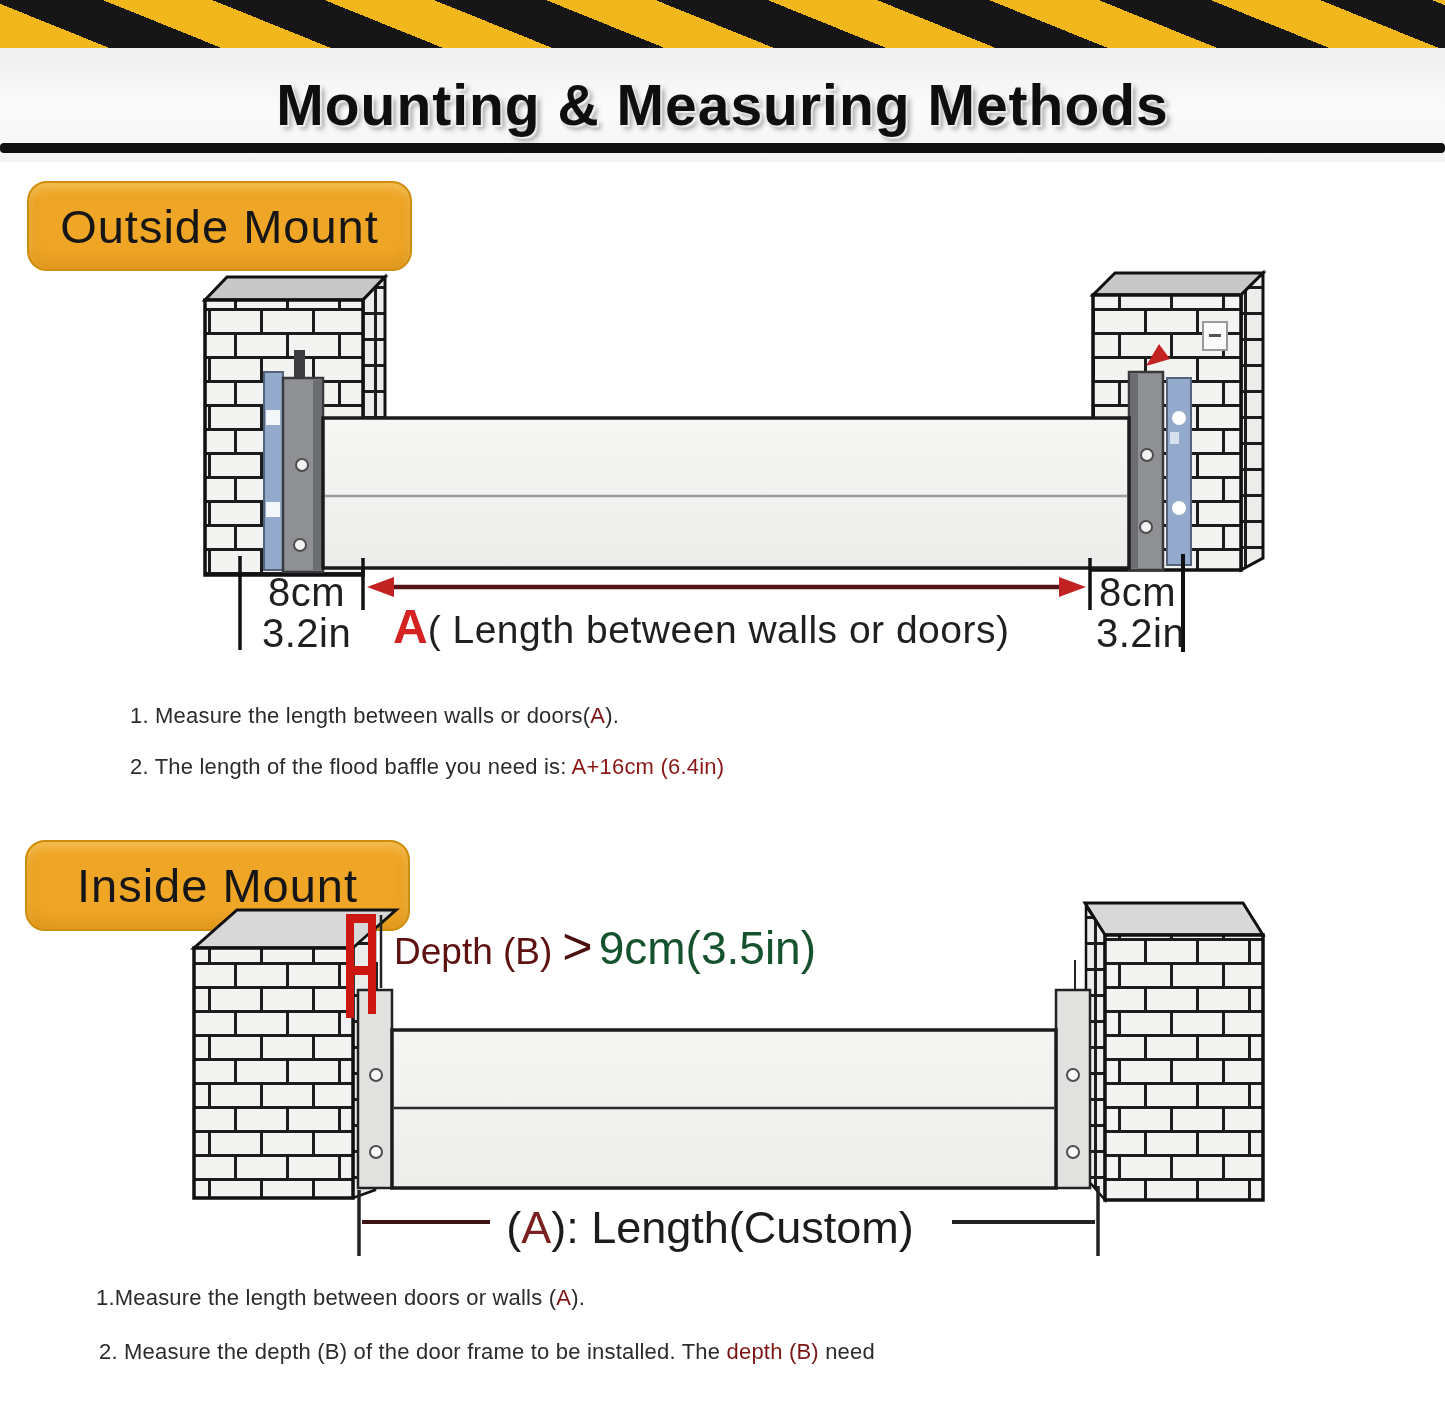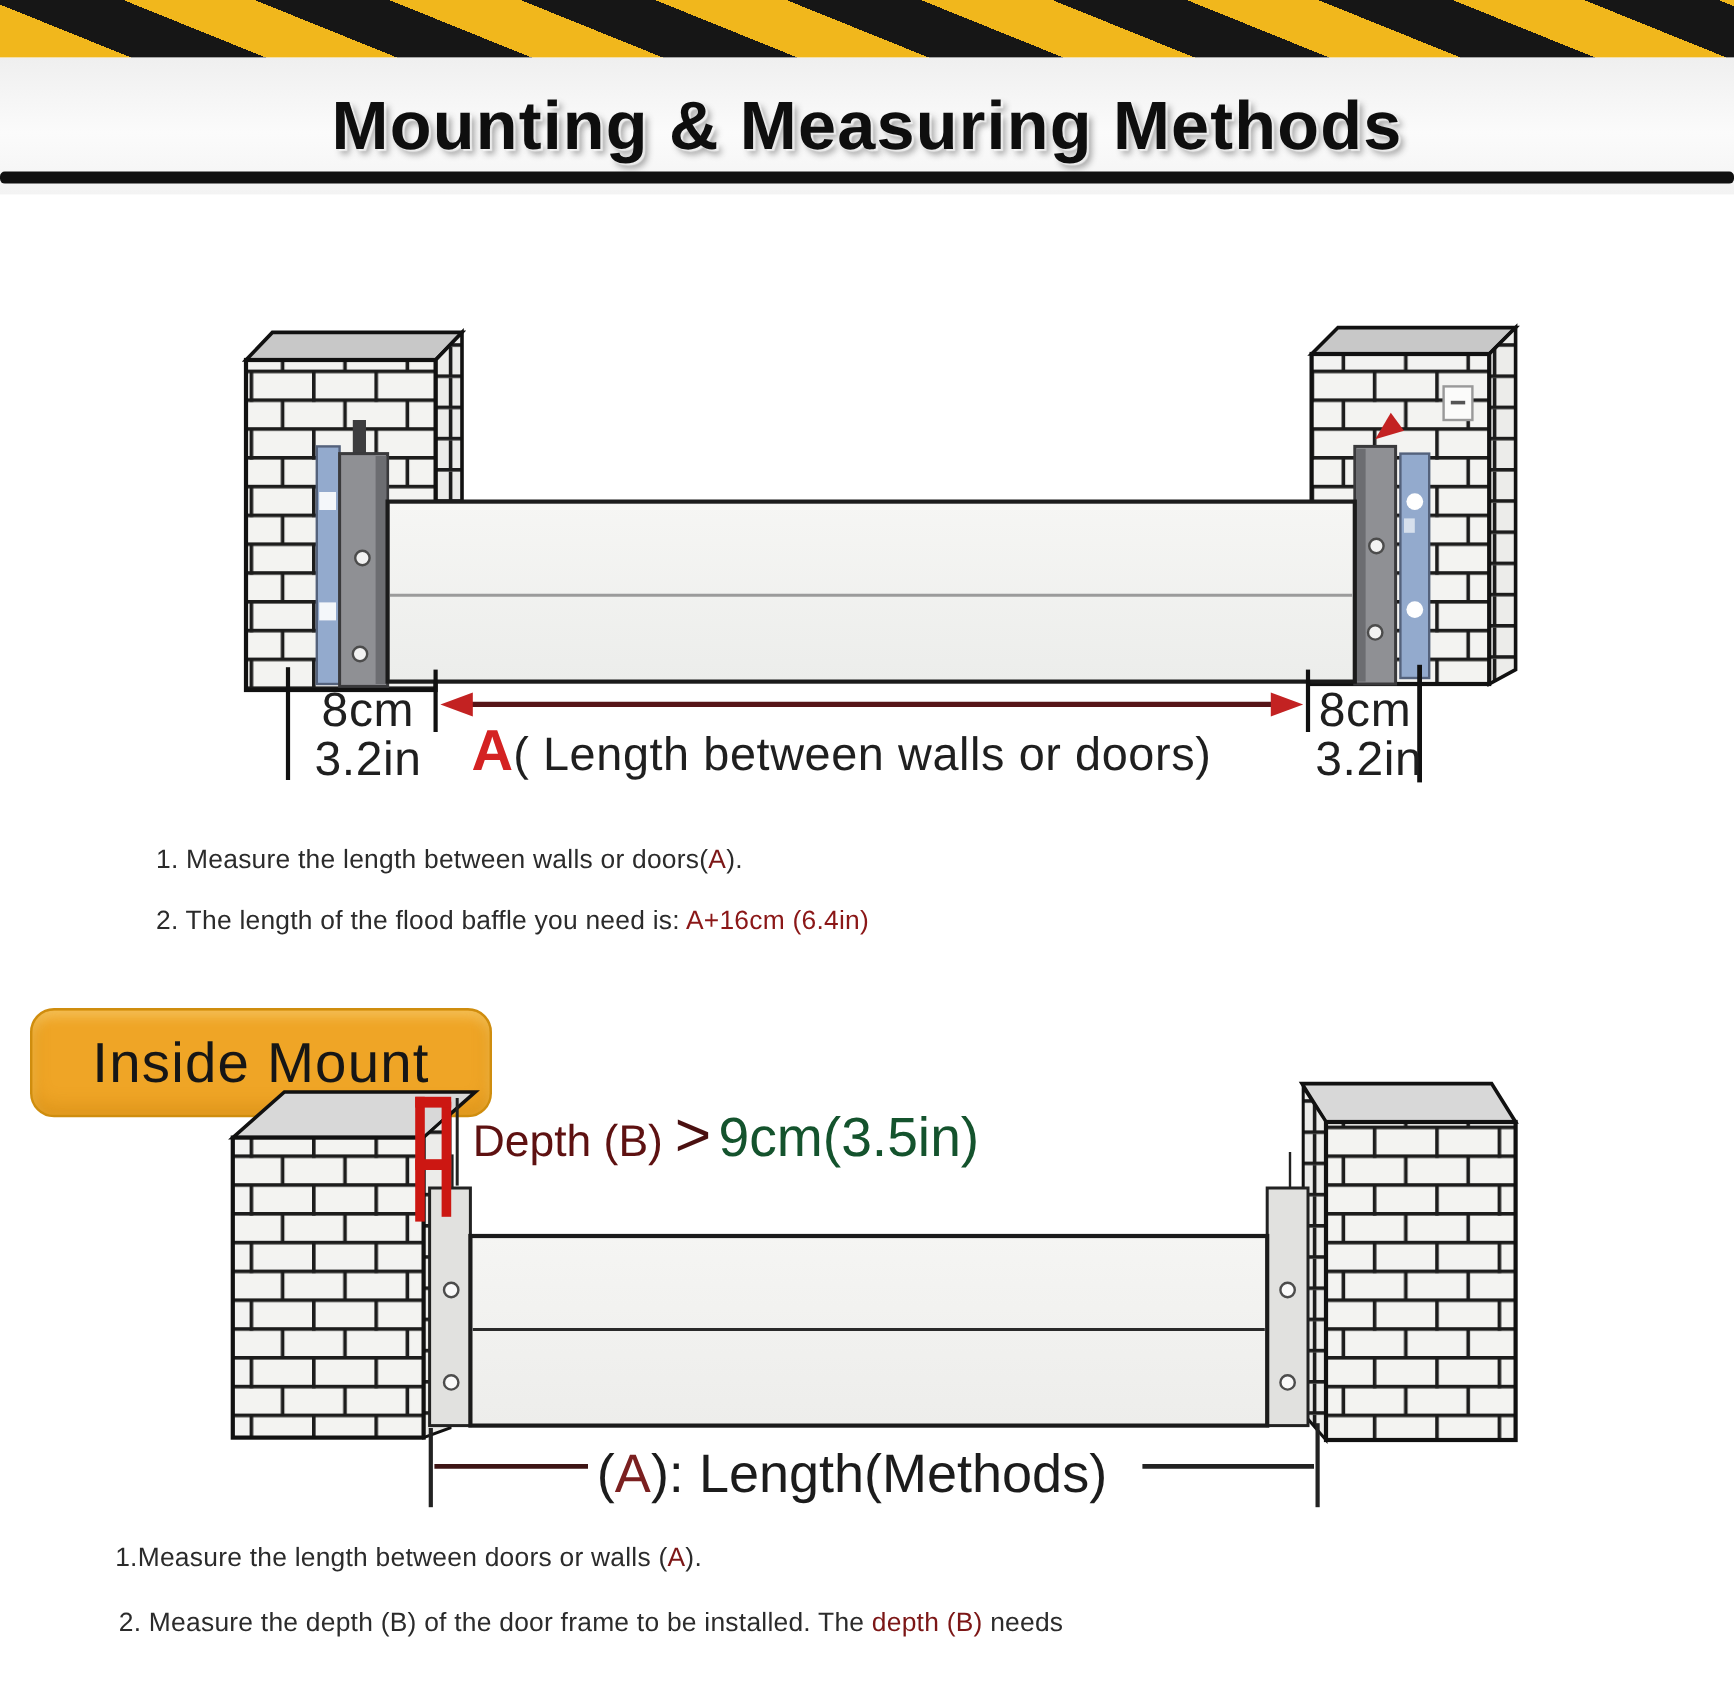--- a/index.html
+++ b/index.html
@@ -82,20 +82,23 @@
 <body>
 
 <div class="page">
 
   <div class="hazard"></div>
   <div class="title-band">
     <div class="main-title">Mounting &amp; Measuring Methods</div>
   </div>
   <div class="title-bar"></div>
 
+  <div class="badge" id="badge-outside">
+    <span>Outside Mount</span>
+  </div>
 
   <svg id="diagram-outside" class="diagram" viewBox="0 0 1445 420">
     <defs>
       <pattern id="brick1" width="52" height="48" patternUnits="userSpaceOnUse">
         <rect width="52" height="48" fill="#f3f3f1"></rect>
         <rect x="0" y="0" width="52" height="3" fill="#1c1c1c"></rect>
         <rect x="0" y="24" width="52" height="3" fill="#1c1c1c"></rect>
         <rect x="0" y="0" width="3" height="27" fill="#1c1c1c"></rect>
         <rect x="26" y="24" width="3" height="24" fill="#1c1c1c"></rect>
       </pattern>
@@ -248,23 +251,23 @@
       <line x1="952" y1="332" x2="1095" y2="332" stroke="#222" stroke-width="4"></line>
     </g>
   </svg>
 
   <div class="depth-label">
     <span class="d-text">Depth (B)</span>
     <span class="d-gt">&gt;</span>
     <span class="d-val">9cm(3.5in)</span>
   </div>
   <div class="length-label">
-    <span>(</span><span class="a">A</span><span>): Length(Methods)</span>
+    <span>(</span><span class="a">A</span><span>): Length(Custom)</span>
   </div>
 
   <div class="steps" id="in-step1">
     <span>1.Measure the length between doors or walls (</span><span class="maroon">A</span><span>).</span>
   </div>
   <div class="steps" id="in-step2">
-    <span>2. Measure the depth (B) of the door frame to be installed. The </span><span class="maroon">depth (B)</span><span> needs</span>
+    <span>2. Measure the depth (B) of the door frame to be installed. The </span><span class="maroon">depth (B)</span><span> need</span>
   </div>
 
 </div>
 
 </body></html>

